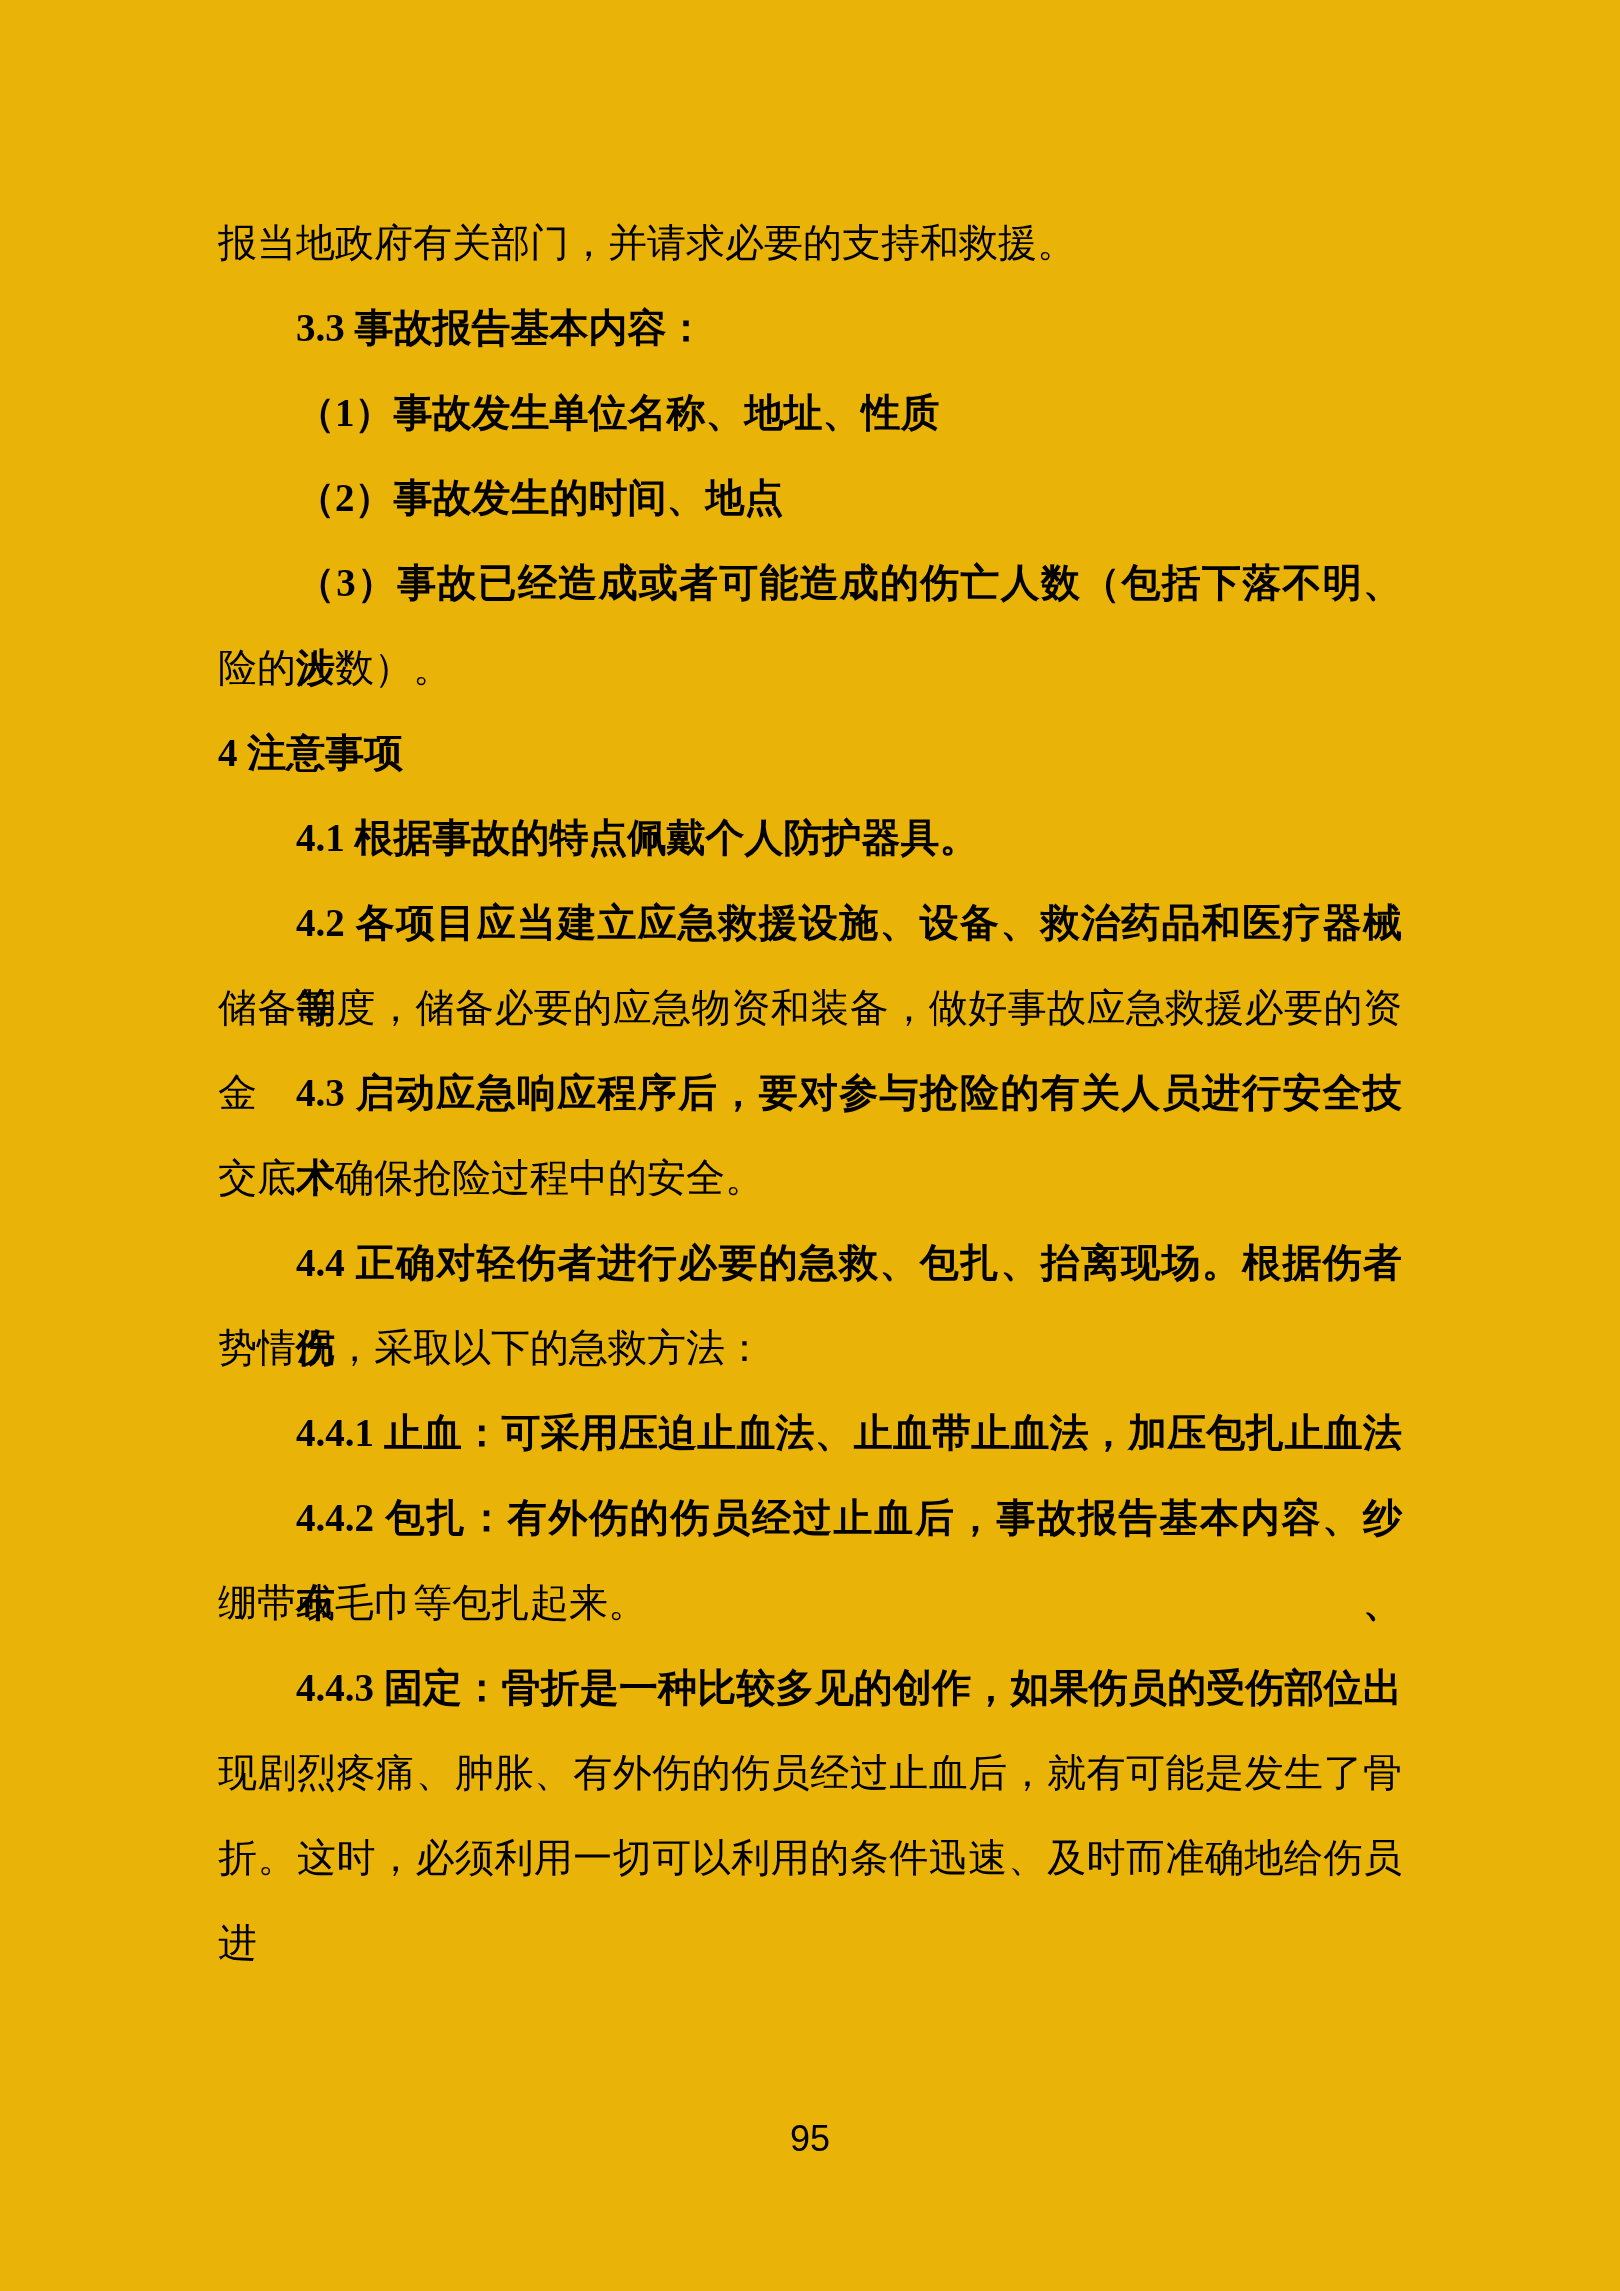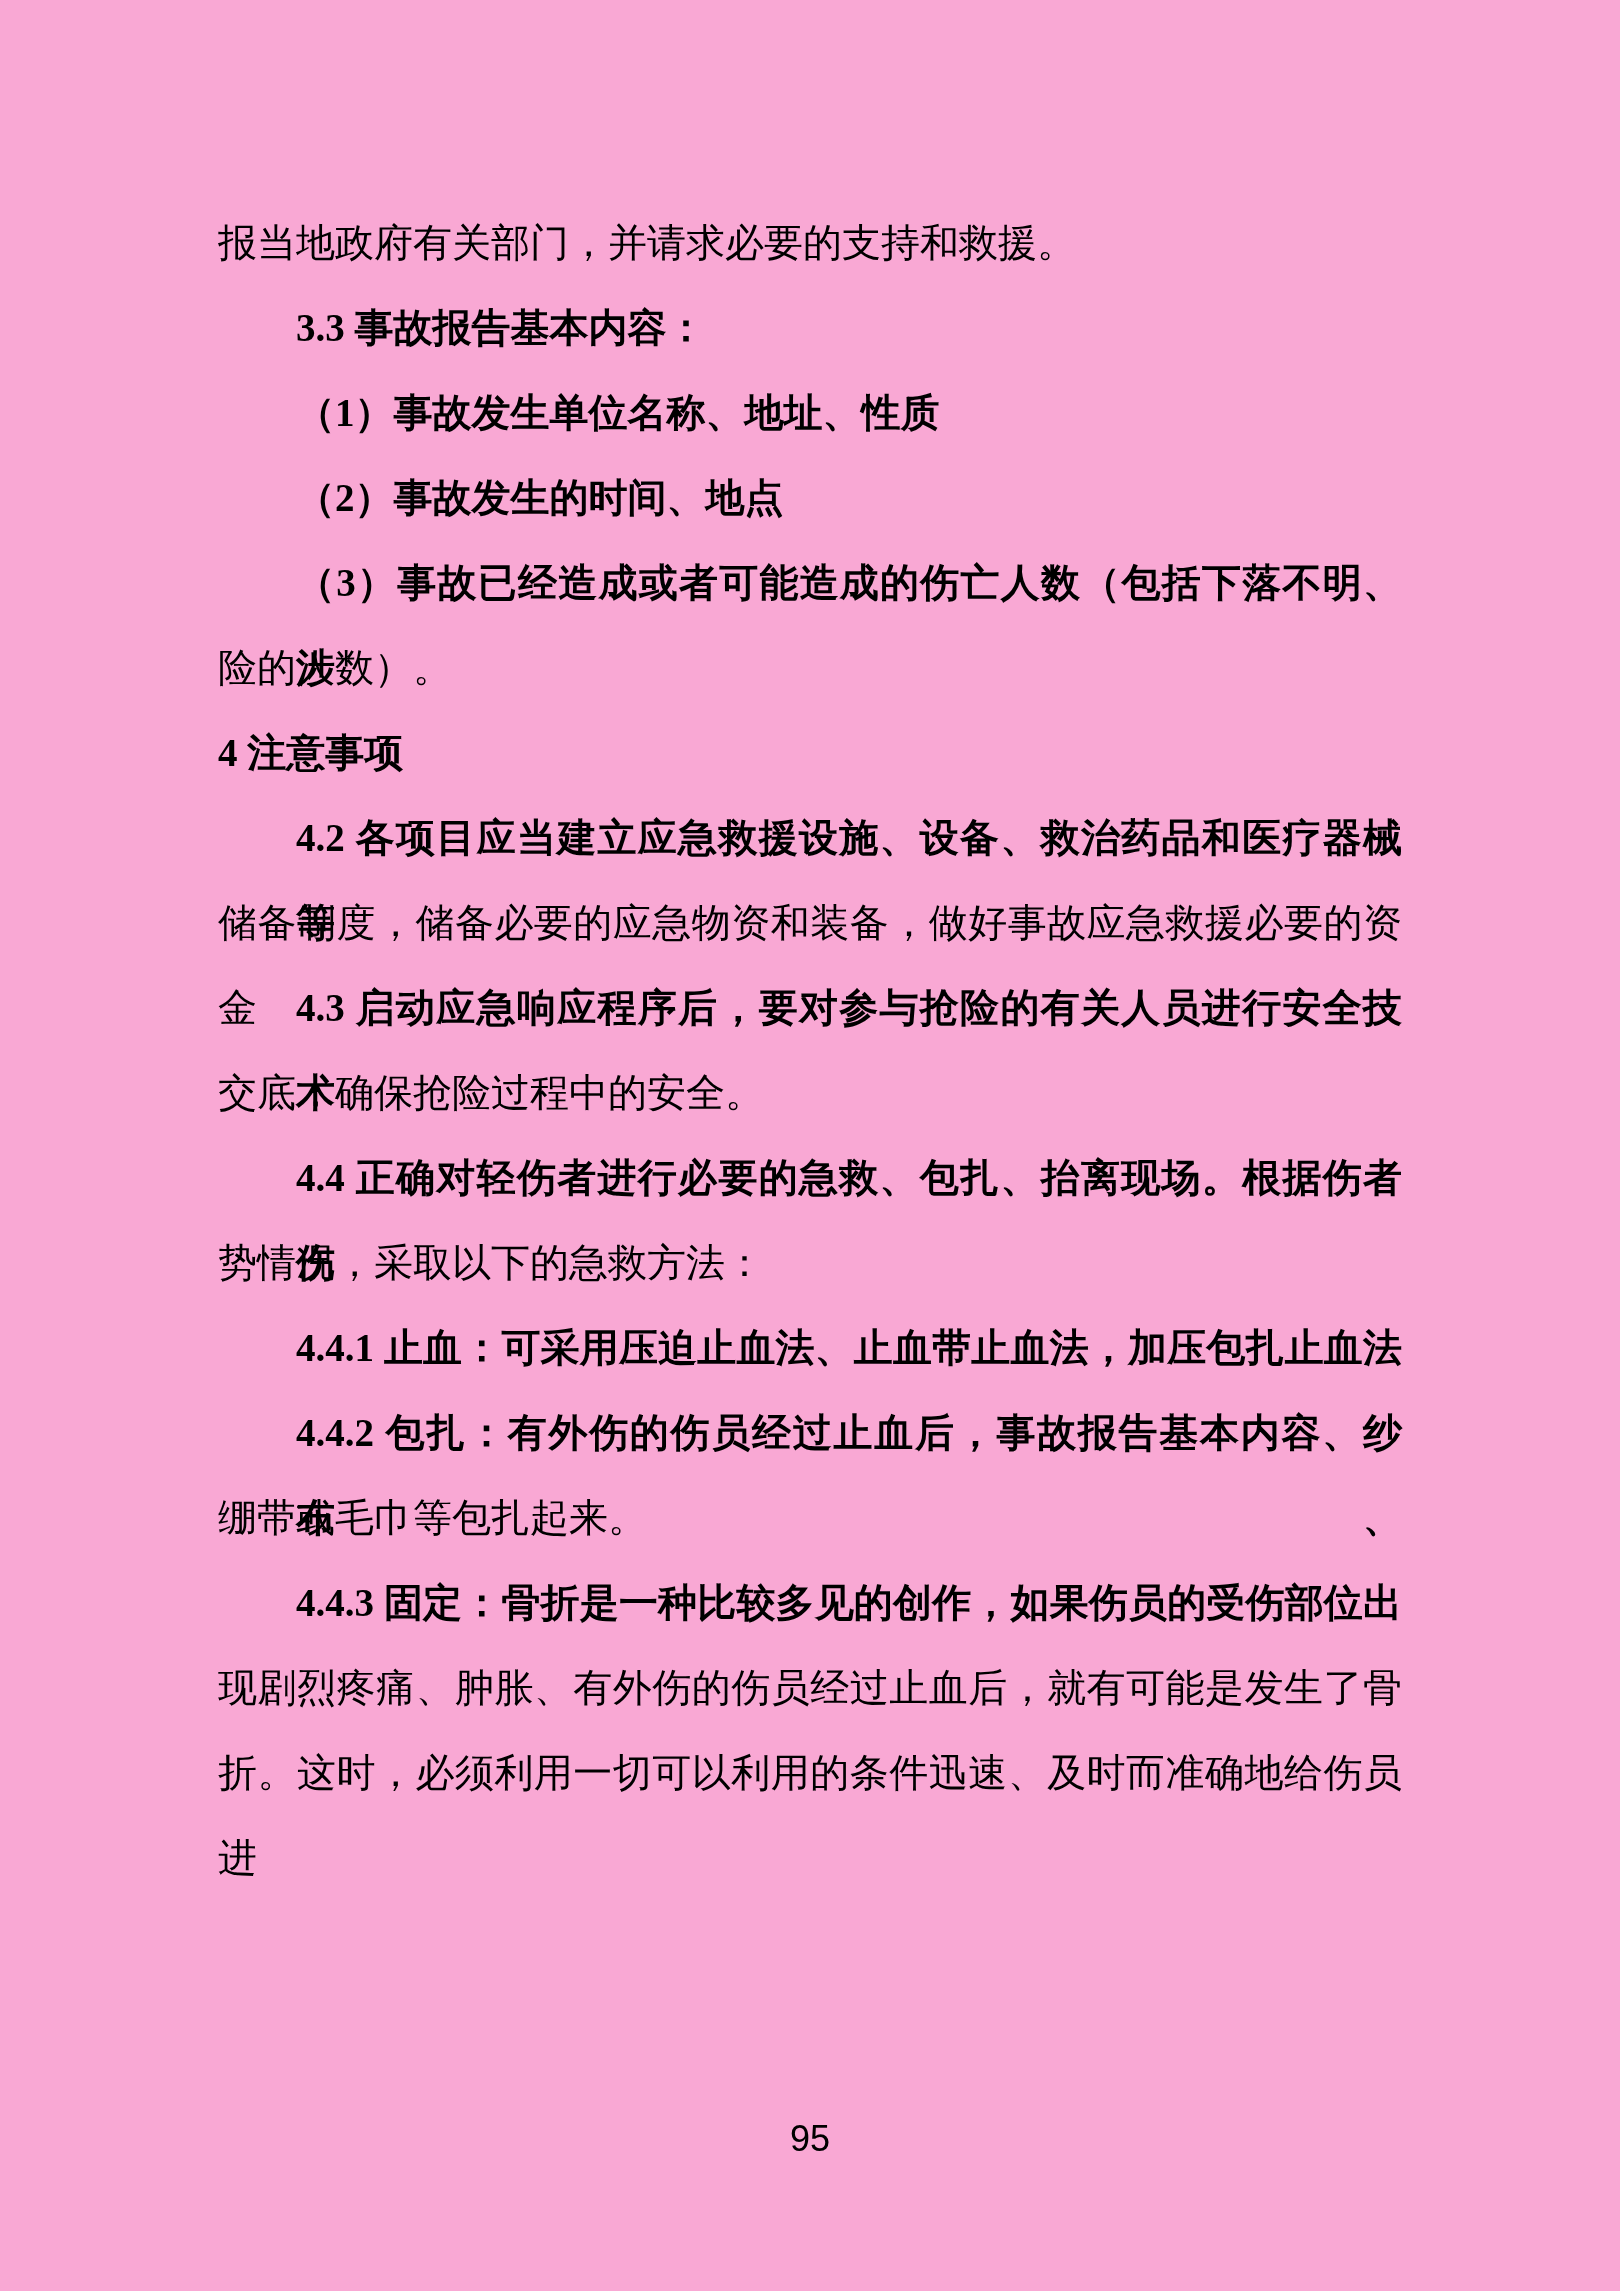--- a/index.html
+++ b/index.html
@@ -4,21 +4,21 @@
 <style>
   html, body {
     margin: 0;
     padding: 0;
     background: #ffffff;
   }
   .page {
     position: relative;
     width: 1620px;
     height: 2292px;
-    background: #f9a8d4;
+    background: #eab308;
     color: #000000;
     font-family: "Liberation Serif", "DejaVu Serif", serif;
     overflow: hidden;
   }
   .textblock {
     position: absolute;
     left: 218px;
     top: 200px;
     width: 1184px;
   }
@@ -57,20 +57,21 @@
 
 <div class="page">
   <div class="textblock">
     <div class="line">报当地政府有关部门，并请求必要的支持和救援。</div>
     <div class="line indent bold">3.3 事故报告基本内容：</div>
     <div class="line indent">（1）事故发生单位名称、地址、性质</div>
     <div class="line indent">（2）事故发生的时间、地点</div>
     <div class="line indent fill">（3）事故已经造成或者可能造成的伤亡人数（包括下落不明、涉</div>
     <div class="line">险的人数）。</div>
     <div class="line bold">4 注意事项</div>
+    <div class="line indent">4.1 根据事故的特点佩戴个人防护器具。</div>
     <div class="line indent fill">4.2 各项目应当建立应急救援设施、设备、救治药品和医疗器械等</div>
     <div class="line fill">储备制度，储备必要的应急物资和装备，做好事故应急救援必要的资金</div>
     <div class="line indent fill">4.3 启动应急响应程序后，要对参与抢险的有关人员进行安全技术</div>
     <div class="line">交底，确保抢险过程中的安全。</div>
     <div class="line indent fill">4.4 正确对轻伤者进行必要的急救、包扎、抬离现场。根据伤者伤</div>
     <div class="line">势情况，采取以下的急救方法：</div>
     <div class="line indent fill">4.4.1 止血：可采用压迫止血法、止血带止血法，加压包扎止血法</div>
     <div class="line indent fill">4.4.2 包扎：有外伤的伤员经过止血后，事故报告基本内容、纱布、</div>
     <div class="line">绷带或毛巾等包扎起来。</div>
     <div class="line indent fill">4.4.3 固定：骨折是一种比较多见的创作，如果伤员的受伤部位出</div>

